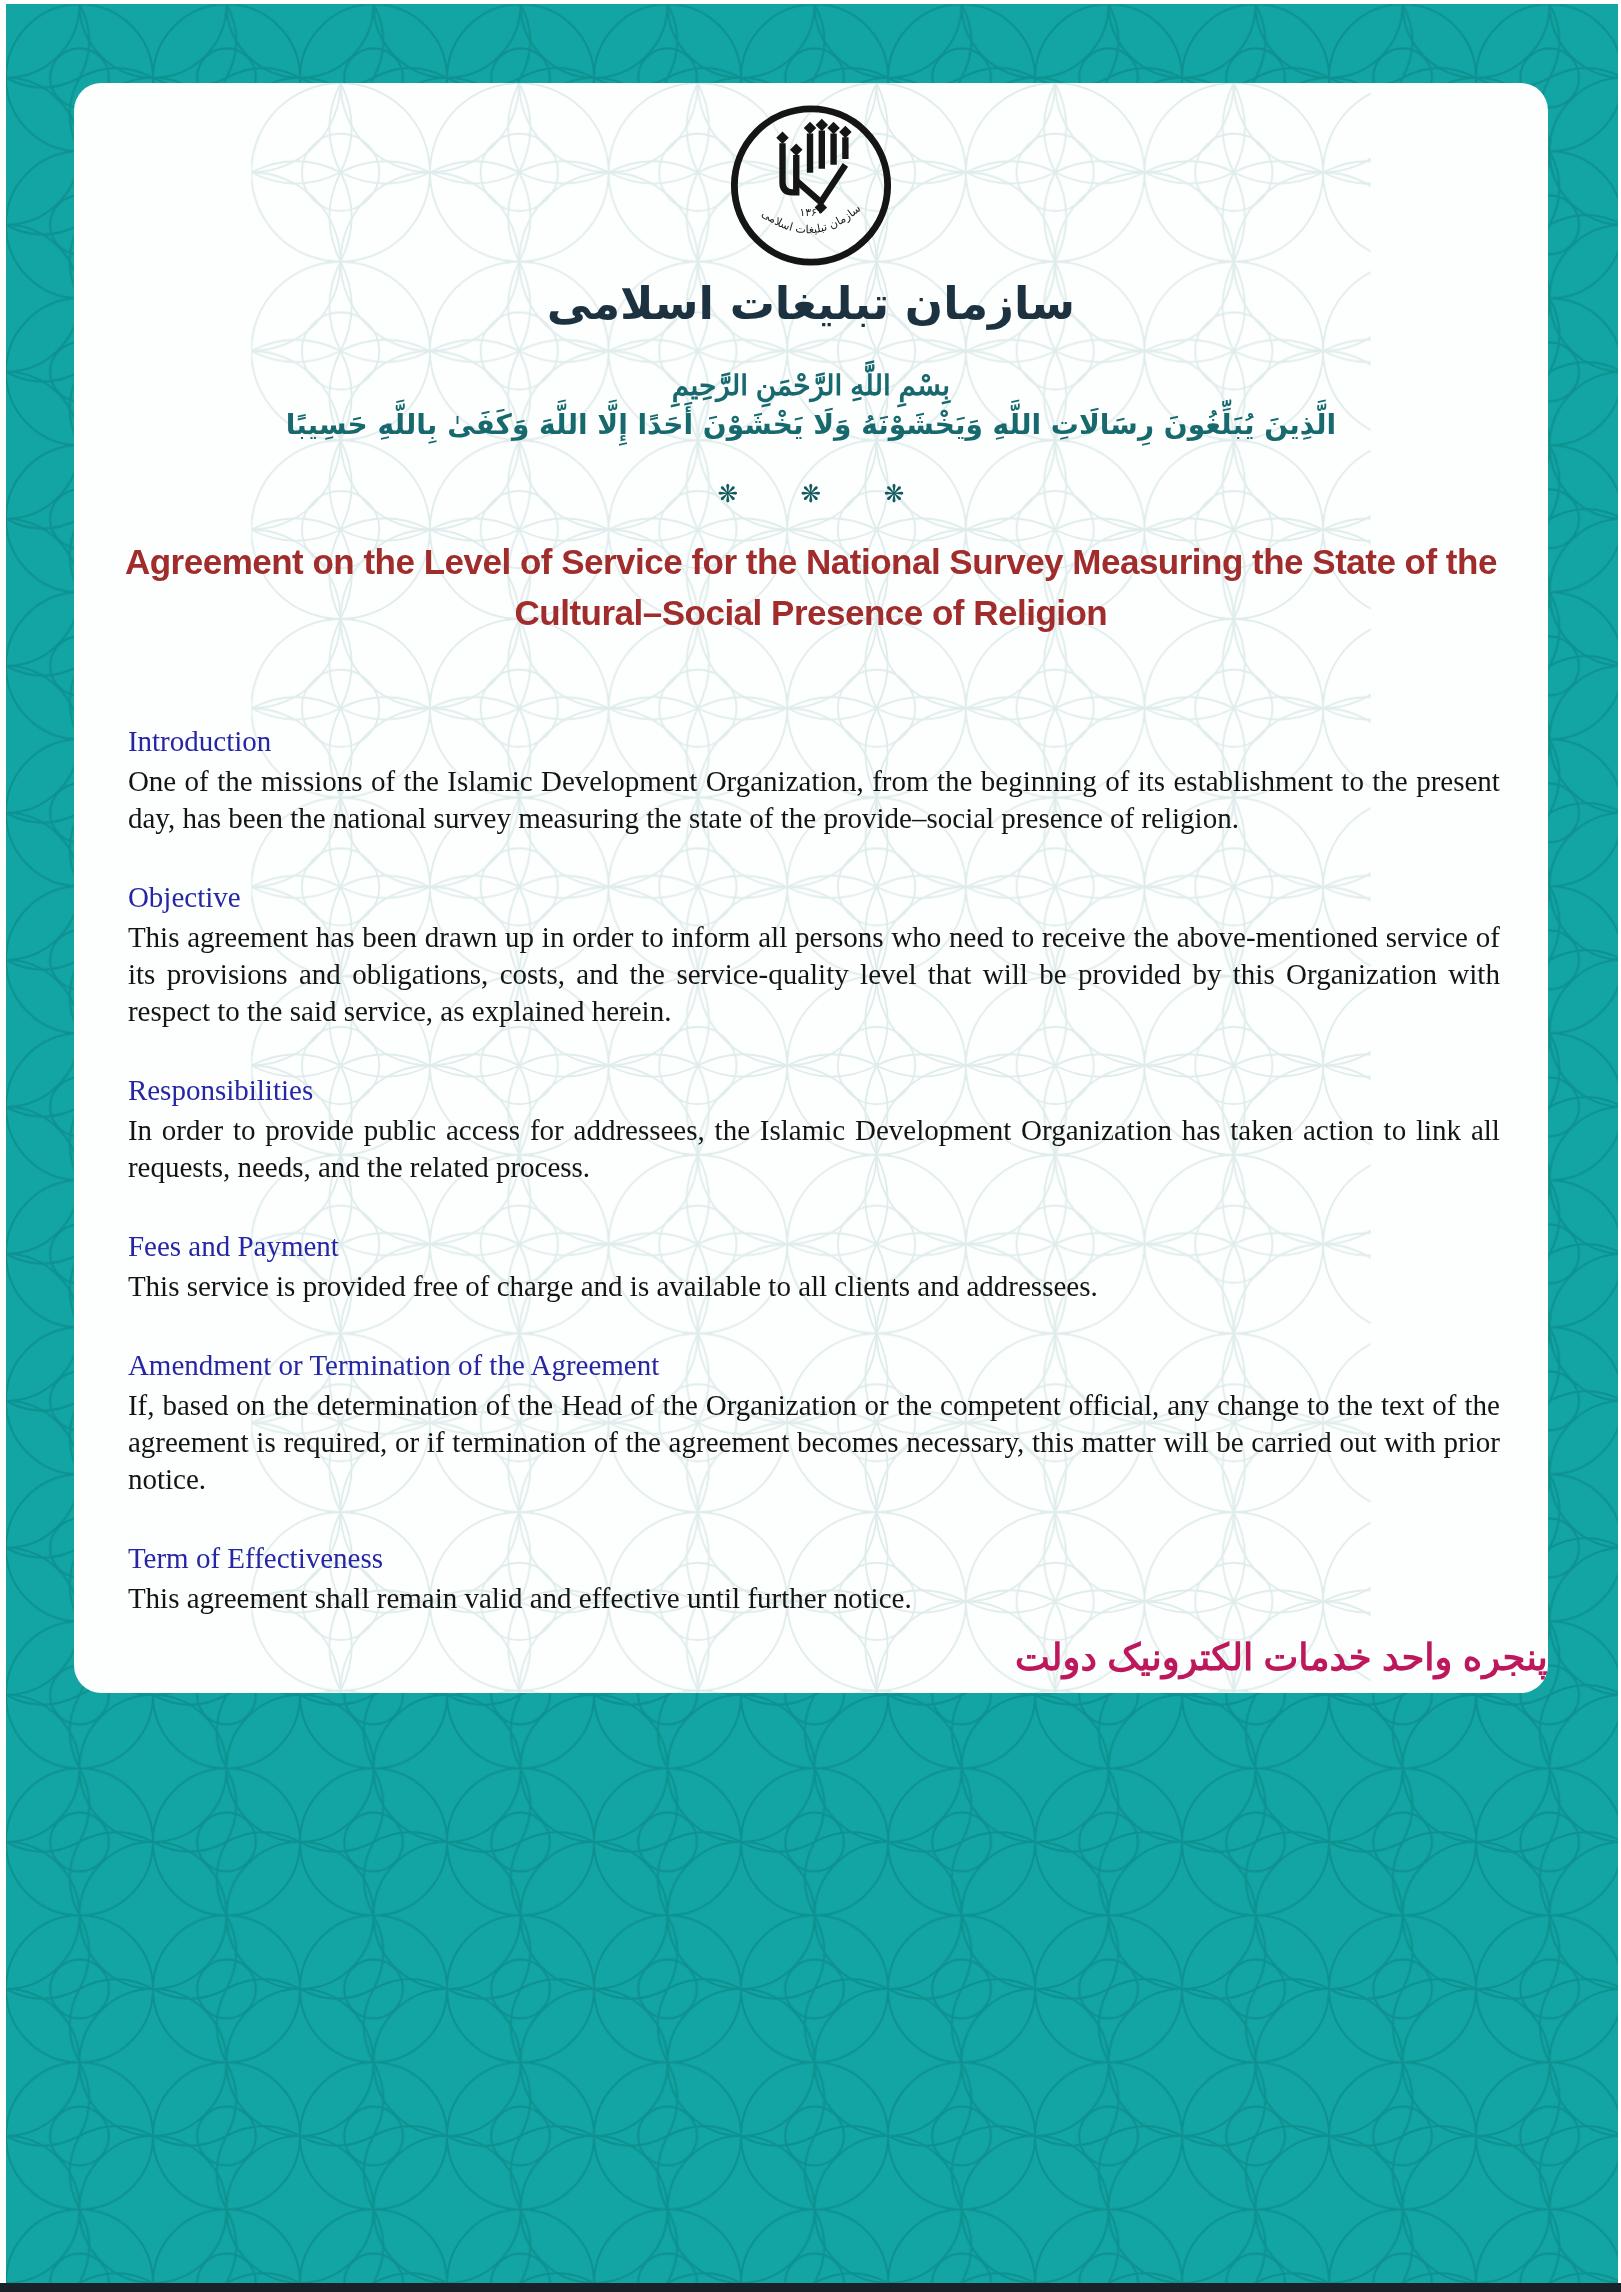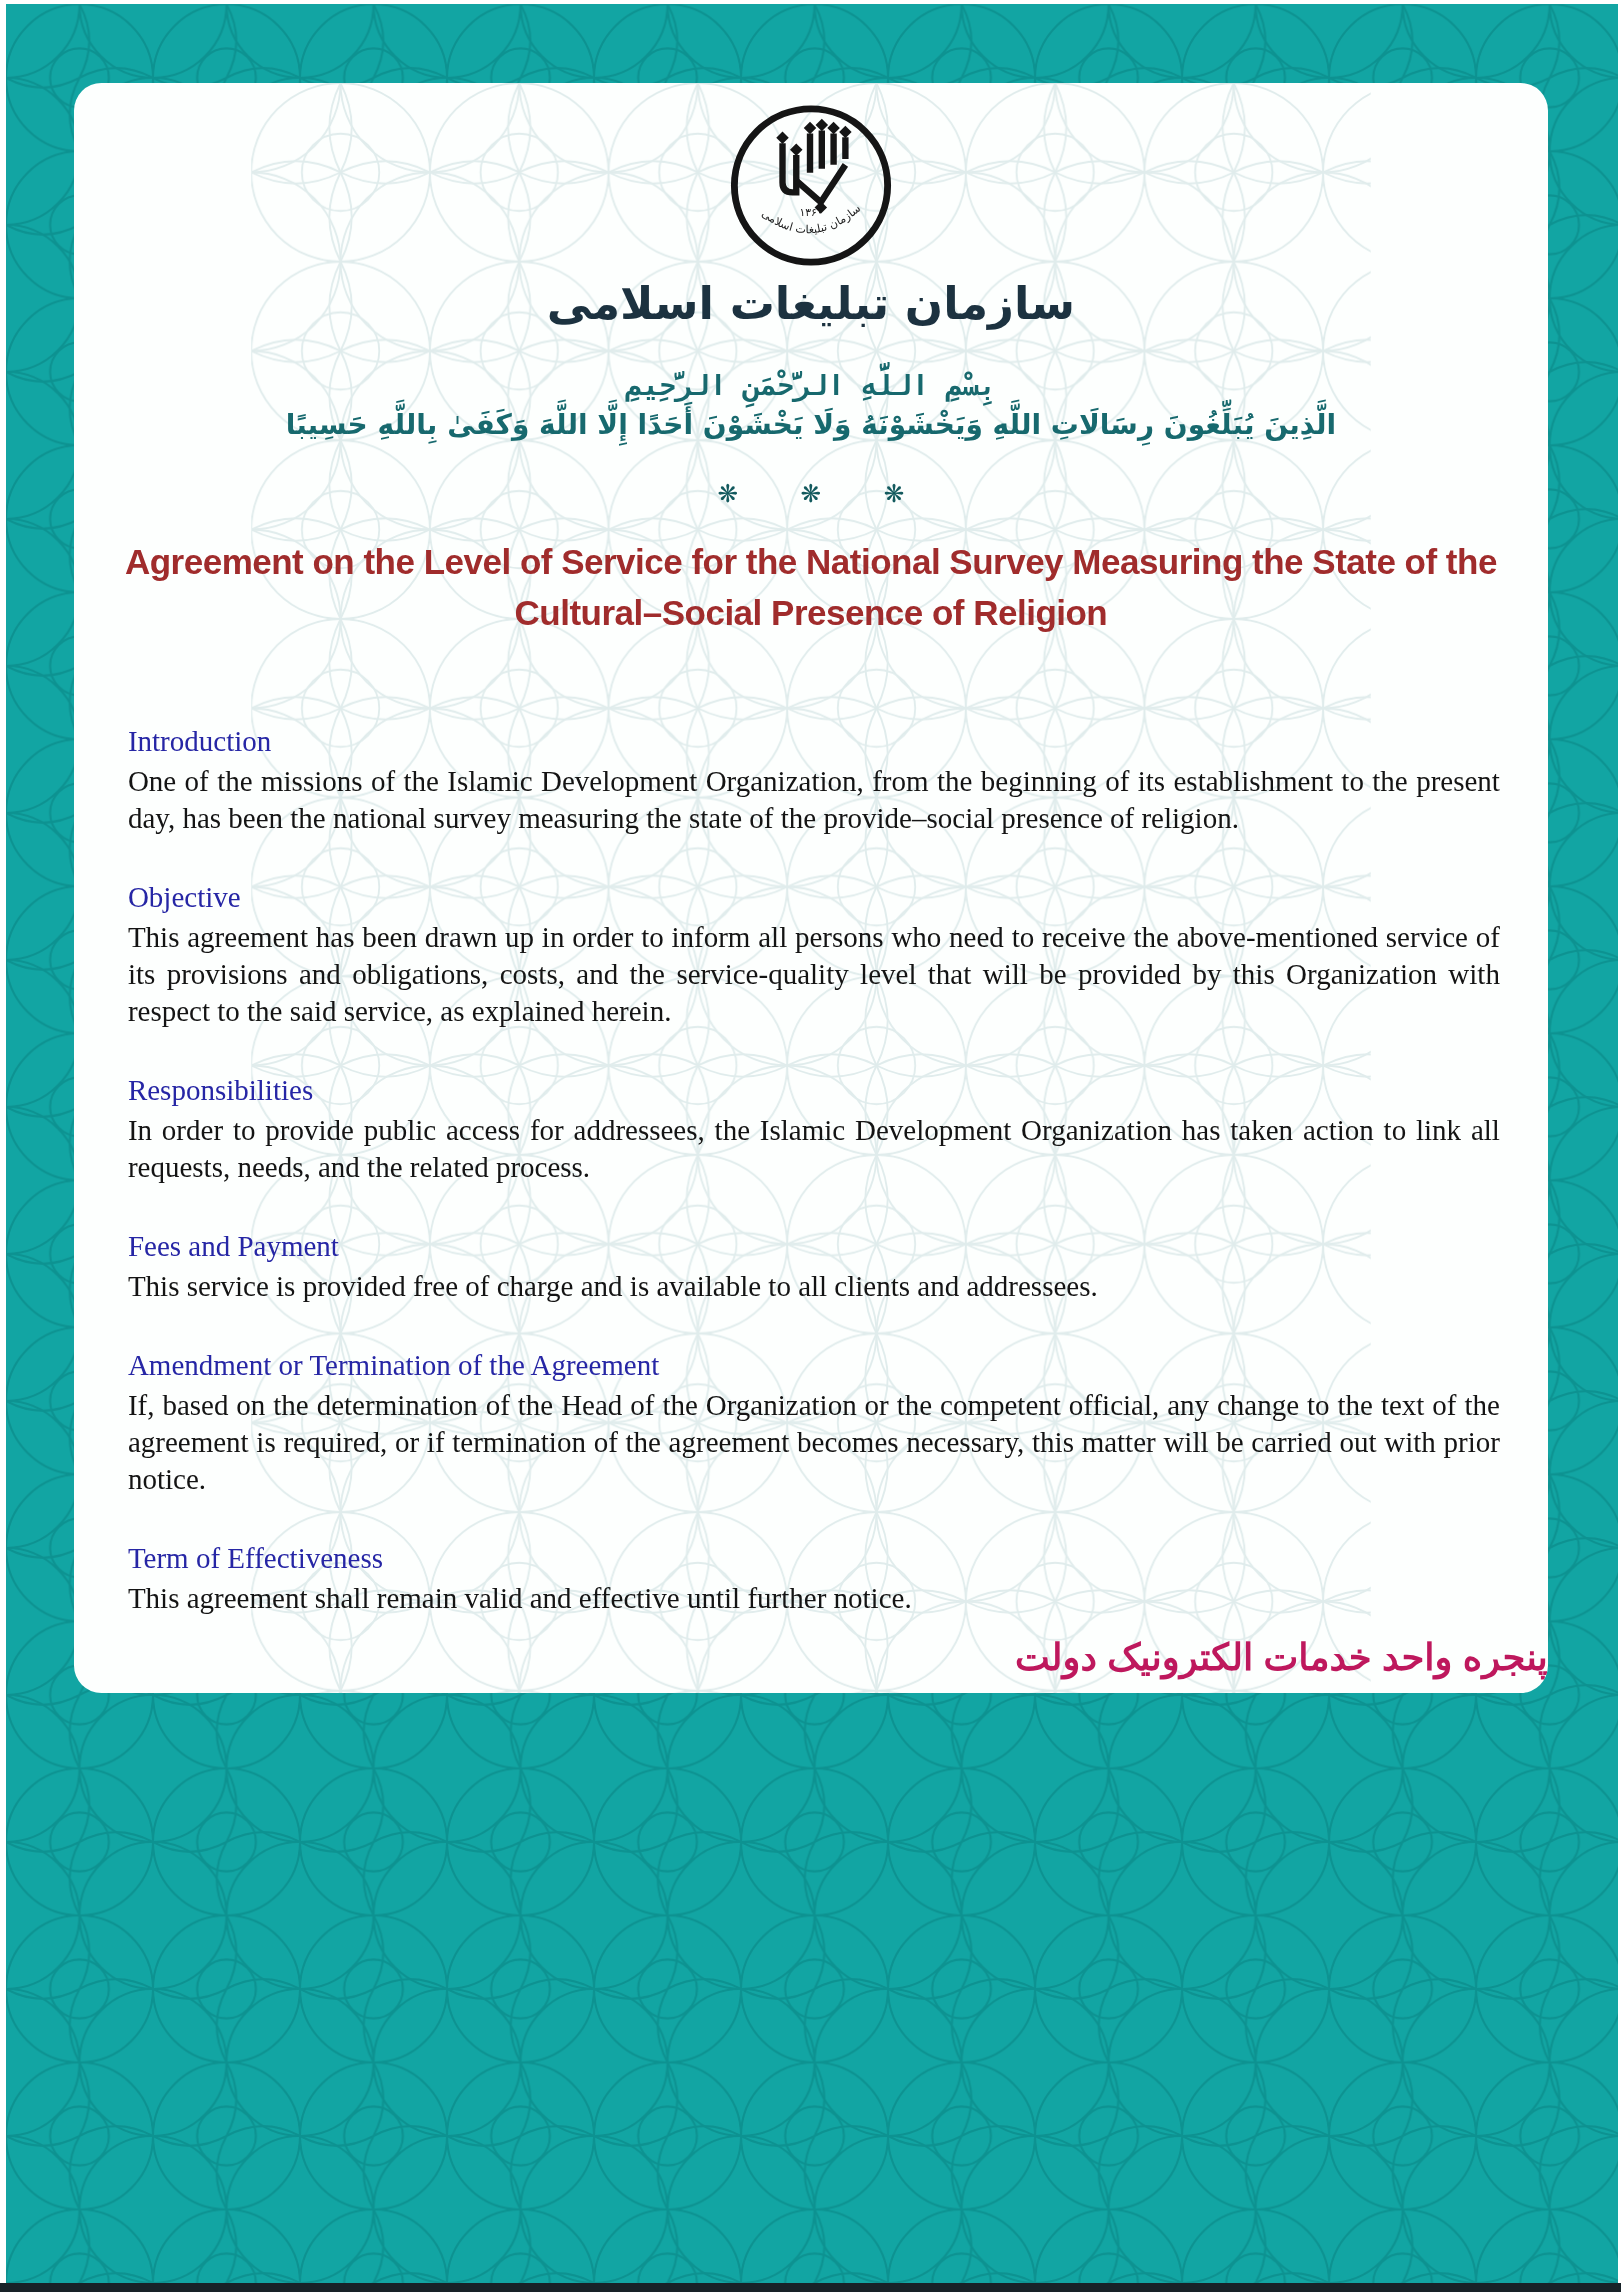--- a/index.html
+++ b/index.html
@@ -17,21 +17,21 @@
   .content{position:absolute;left:0;top:0;width:100%;height:100%;}
 
   .logo{position:absolute;top:19.6px;left:50%;transform:translateX(-50%);}
   .calligraphy{
     position:absolute;top:194px;left:0;width:100%;text-align:center;direction:rtl;
     font-family:"DejaVu Sans",sans-serif;font-weight:bold;font-size:45px;color:#1c3240;
     letter-spacing:-1px;
   }
   .bismillah{
     position:absolute;top:286px;left:0;width:100%;text-align:center;direction:rtl;
-    font-family:Liberation Mono, monospace;font-weight:bold;font-size:28px;color:#17696e;
+    font-family:Liberation Sans, sans-serif;font-weight:bold;font-size:28px;color:#17696e;
   }
   .verse{
     position:absolute;top:325px;left:0;width:100%;text-align:center;direction:rtl;
     font-family:"DejaVu Sans",sans-serif;font-weight:bold;font-size:28px;color:#17696e;
   }
   .separator{
     position:absolute;top:396px;left:0;width:100%;text-align:center;
     font-size:24.5px;color:#135a5e;letter-spacing:27.4px;text-indent:27.4px;
     font-family:"DejaVu Sans",sans-serif;
   }

